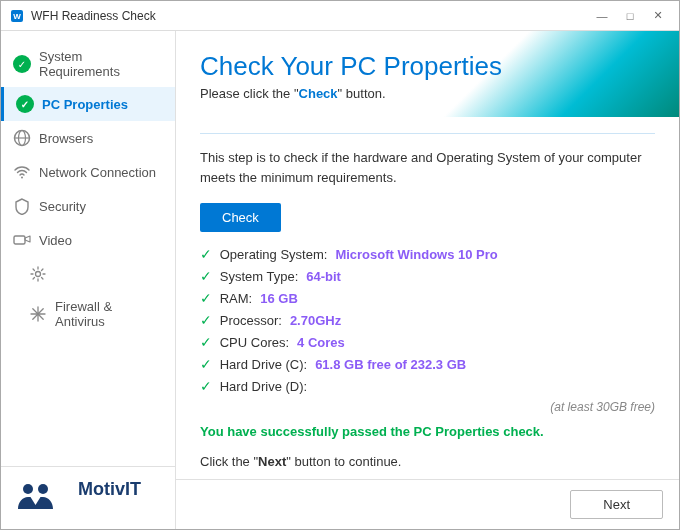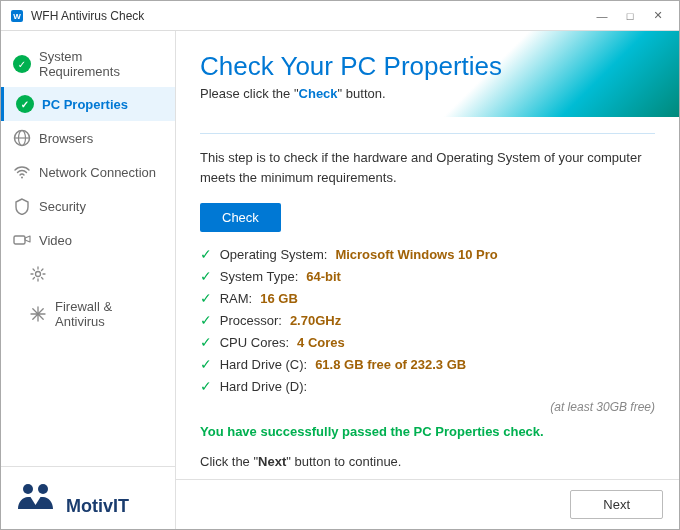--- a/index.html
+++ b/index.html
@@ -121,22 +121,22 @@
       align-items: center;
       justify-content: center;
       color: white;
       font-size: 10px;
     }
 
     .sidebar-logo {
       padding: 12px;
       border-top: 1px solid #e0e0e0;
       display: flex;
-      align-items: flex-end;
-      gap: 8px;
+      align-items: flex-start;
+      gap: 20px;
     }
 
     .logo-img {
       width: 45px;
       height: 38px;
     }
 
     .logo-text {
       font-size: 18px;
       font-weight: bold;
@@ -219,21 +219,21 @@
       flex-shrink: 0;
     }
 
     .result-label {
       color: #333;
       font-weight: 400;
     }
 
     .result-value {
       font-weight: 700;
-      color: #a16207;
+      color: #8b5cf6;
     }
 
     .result-note {
       text-align: right;
       font-style: italic;
       color: #888;
       font-size: 12px;
       margin-top: 2px;
       margin-bottom: 8px;
     }
@@ -276,21 +276,21 @@
 
 <div class="window">
 
   <div class="title-bar">
     <div class="title-bar-icon">
       <svg width="16" height="16" viewBox="0 0 16 16">
         <rect x="2" y="2" width="12" height="12" rx="2" fill="#0078d4"></rect>
         <text x="8" y="11" text-anchor="middle" fill="white" font-size="8" font-weight="bold">W</text>
       </svg>
     </div>
-    <span class="title-bar-title">WFH Antivirus Check</span>
+    <span class="title-bar-title">WFH Readiness Check</span>
     <div class="title-bar-controls">
       <div class="title-bar-btn">—</div>
       <div class="title-bar-btn">□</div>
       <div class="title-bar-btn close">✕</div>
     </div>
   </div>
 
   <div class="window-body">
 
     <div class="sidebar">

